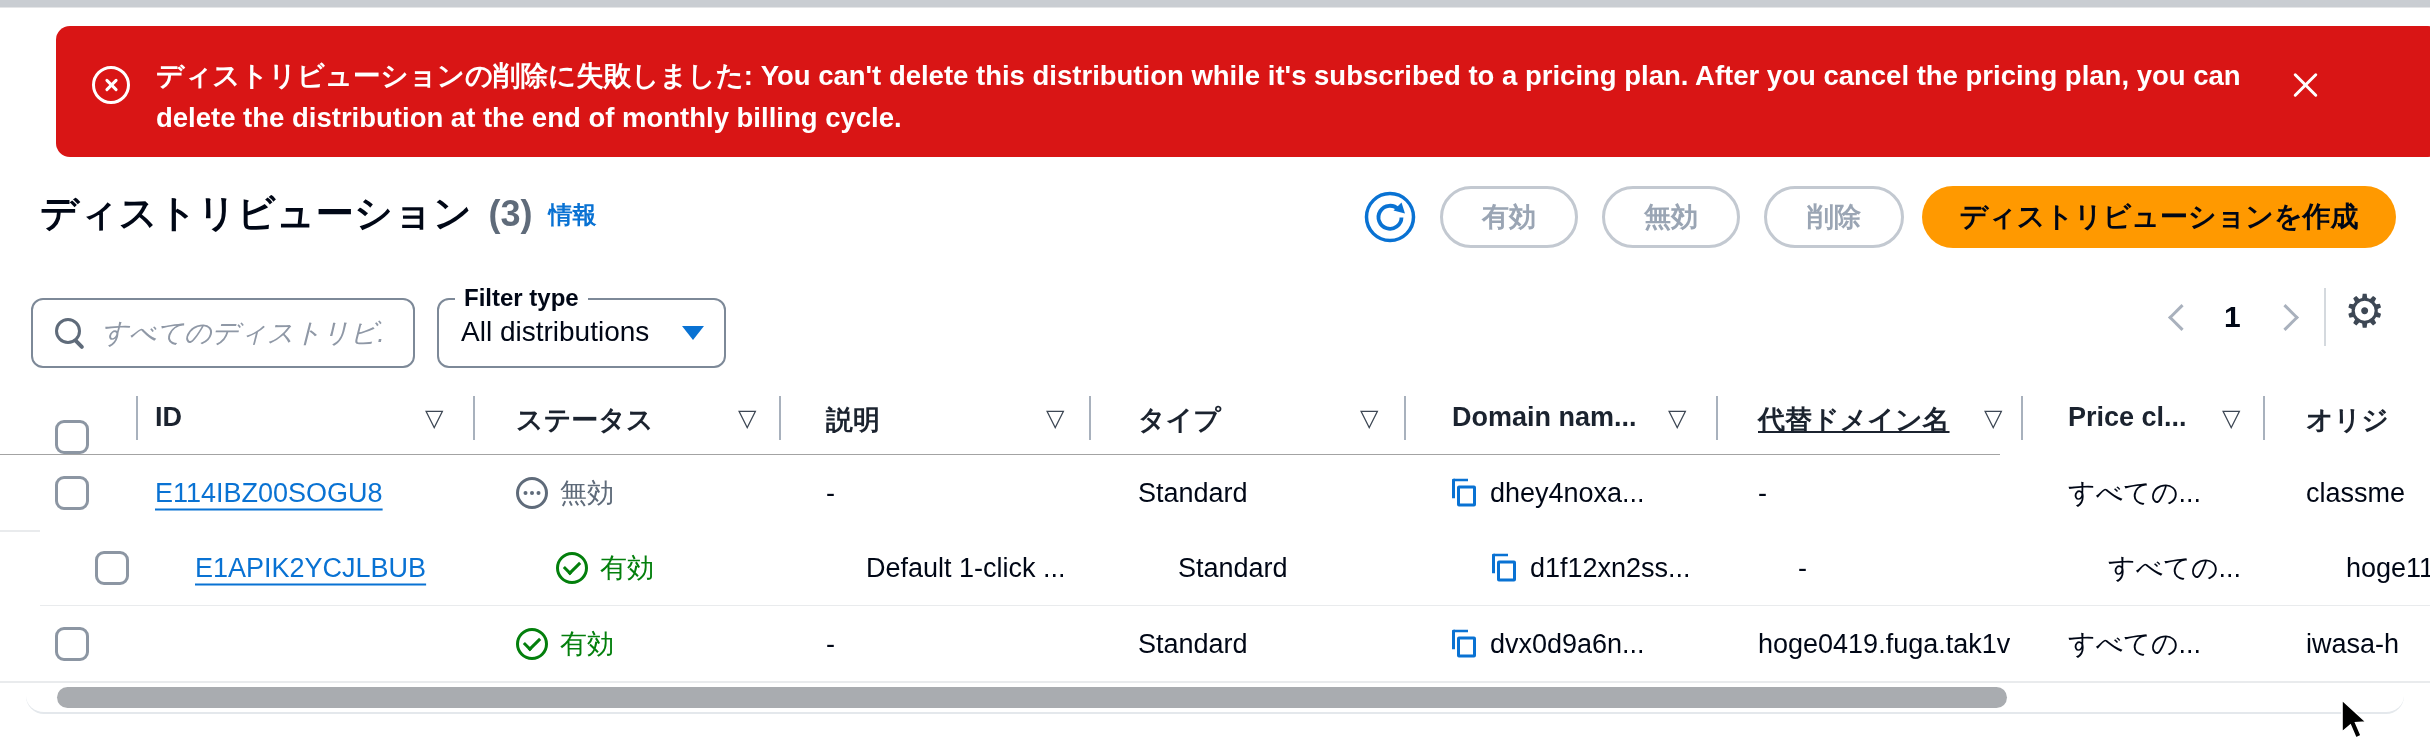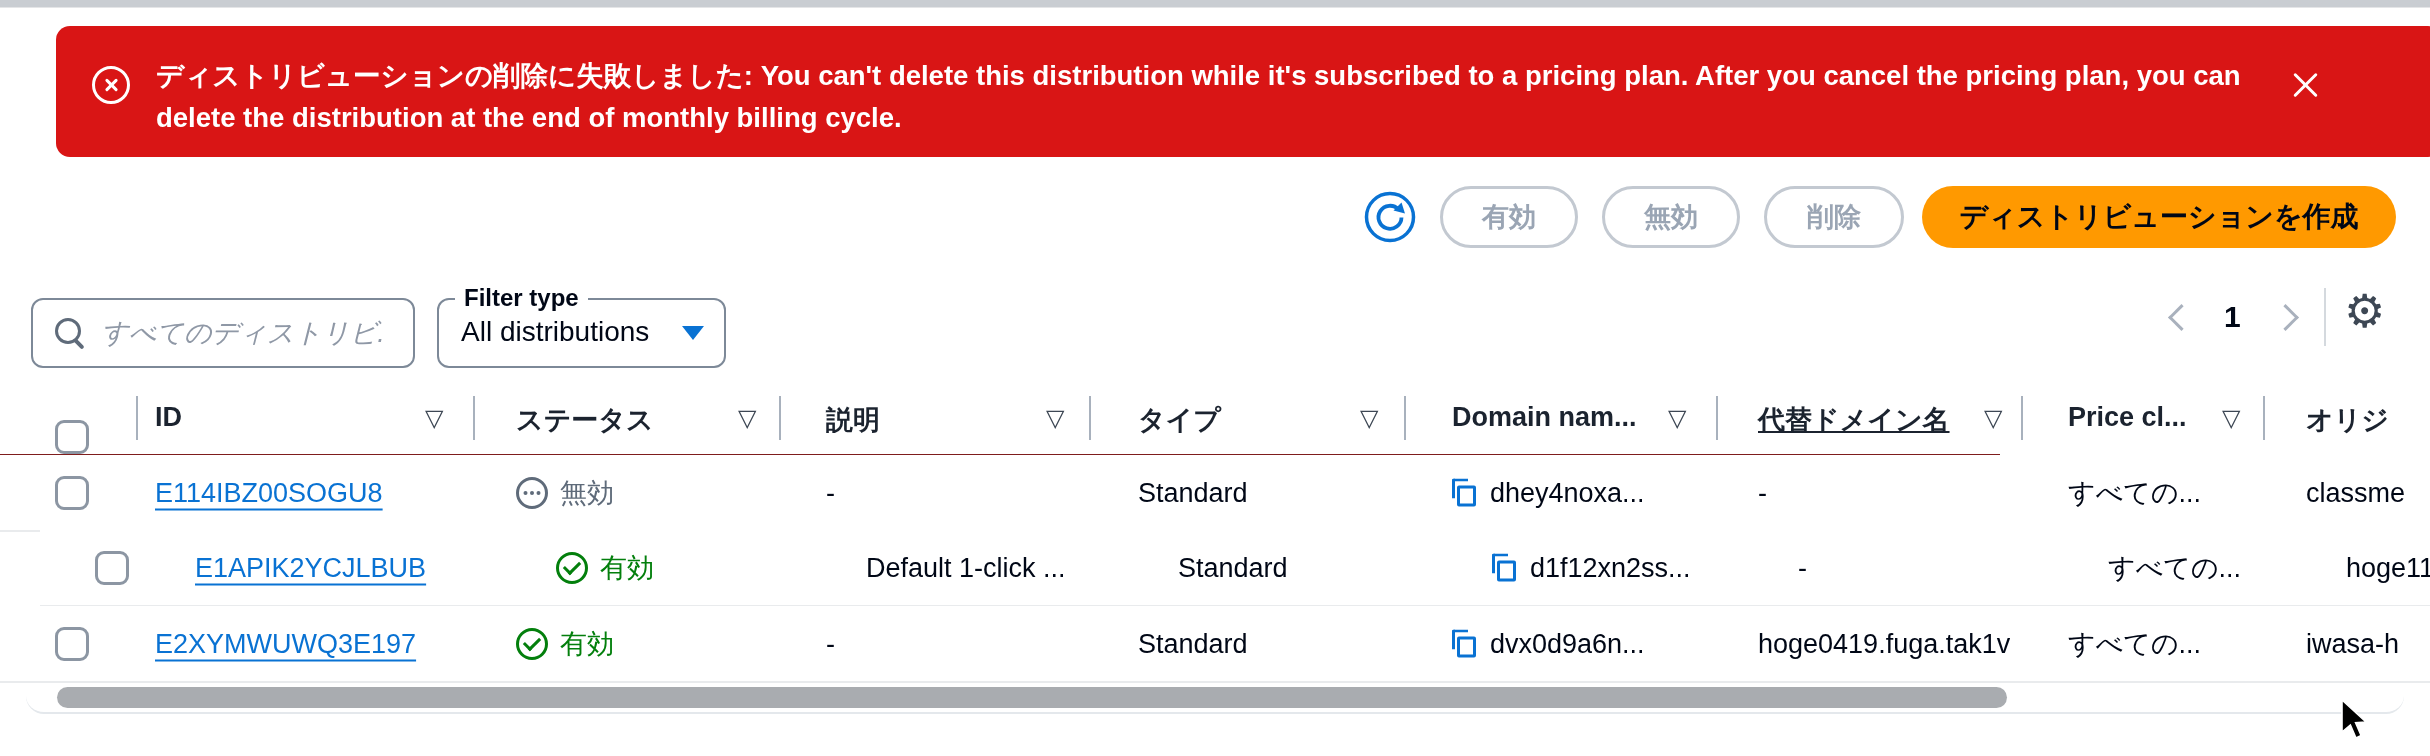--- a/index.html
+++ b/index.html
@@ -54,21 +54,21 @@
   
   .chev{position:absolute;width:16px;height:16px;border-left:3.5px solid #a9b1bd;border-bottom:3.5px solid #a9b1bd;cursor:pointer;}
   .chev-left{left:2172px;top:308px;transform:rotate(45deg);}
   .chev-right{left:2276px;top:308px;transform:rotate(-135deg);}
   .page-num{left:2224px;top:300px;font-size:30px;font-weight:700;color:#000716;}
   .vdiv{left:2324px;top:288px;width:2px;height:58px;background:#d4d9de;}
   .gear-icon{left:2344px;top:288px;font-size:46px;line-height:46px;color:#3d4754;cursor:pointer;
     font-family:"DejaVu Sans",sans-serif;}
 
   
-  .thead{left:0;top:388px;width:2000px;height:66px;border-bottom:2px solid #7f1d1d;}
+  .thead{left:0;top:388px;width:2000px;height:66px;border-bottom:2px solid #a3a3a3;}
   .th{position:absolute;top:14px;font-size:27px;font-weight:700;color:#1b232f;white-space:nowrap;cursor:pointer;}
   .filter-caret{position:absolute;top:16px;font-size:24px;color:#3d4754;cursor:pointer;}
   .th-div{position:absolute;top:8px;width:2px;height:44px;background:#a8b1bd;}
   .cbox{position:absolute;top:50%;transform:translateY(-50%);width:34px;height:34px;border:3px solid #8c96a3;
     border-radius:9px;background:#fff;box-sizing:border-box;cursor:pointer;}
   .thead .cbox{top:32px;transform:none;}
 
   .trow{position:absolute;left:0;width:2430px;height:75px;border-bottom:2px solid #e9ebed;background:#fff;}
   .cell{position:absolute;top:50%;transform:translateY(-50%);font-size:27px;color:#000716;white-space:nowrap;}
   .id-link{color:#0972d3;text-decoration:underline;text-underline-offset:7px;text-decoration-thickness:2px;cursor:pointer;}
@@ -99,20 +99,25 @@
 <div class="screen">
 
   <div class="abs topbar"></div>
 
   <div class="abs flashbar">
     <span class="abs err-icon"></span>
     <p class="abs fb-text" style="margin:0;"><span>ディストリビューションの削除に失敗しました:</span> <span>You can't delete this distribution while it's subscribed to a pricing plan. After you cancel the pricing plan, you can delete the distribution at the end of monthly billing cycle.</span></p>
     <span class="abs x-icon"></span>
   </div>
 
+  <div class="abs title-row">
+    <span class="page-title">ディストリビューション</span>
+    <span class="title-count">(3)</span>
+    <span class="info-link">情報</span>
+  </div>
 
   <span class="abs refresh-btn">
     <svg width="52" height="52" viewBox="0 0 52 52">
       <circle cx="26" cy="26" r="23.5" fill="none" stroke="#0972d3" stroke-width="3.5"></circle>
       <path d="M34.5 18.5 A 11.5 11.5 0 1 0 37.5 26.5" fill="none" stroke="#0972d3" stroke-width="3.8"></path>
       <polygon points="29.5,19.5 41,22.5 37.5,11.5" fill="#0972d3"></polygon>
     </svg>
   </span>
   <button class="pill pill-1">有効</button>
   <button class="pill pill-2">無効</button>
@@ -192,21 +197,20 @@
         <span class="cell domain" style="left:1452px">
           <i class="copy-icon"></i>
           <span class="dtext">d1f12xn2ss...</span>
         </span>
         <span class="cell clip-alt" style="left:1758px">-</span>
         <span class="cell" style="left:2068px">すべての...</span>
         <span class="cell clip-origin" style="left:2306px">hoge11</span>
       </div>
       <div class="trow" style="top: 606px;">
         <span class="cbox" style="left:55px"></span>
-        <a class="cell id-link" style="left:155px">E2XYMWUWQ3E197</a>
         <span class="cell status" style="left:516px">
           <i class="st-icon st-enabled"></i>
           <span class="st-label" style="color: rgb(3, 127, 12);">有効</span>
         </span>
         <span class="cell" style="left:826px">-</span>
         <span class="cell" style="left:1138px">Standard</span>
         <span class="cell domain" style="left:1452px">
           <i class="copy-icon"></i>
           <span class="dtext">dvx0d9a6n...</span>
         </span>

